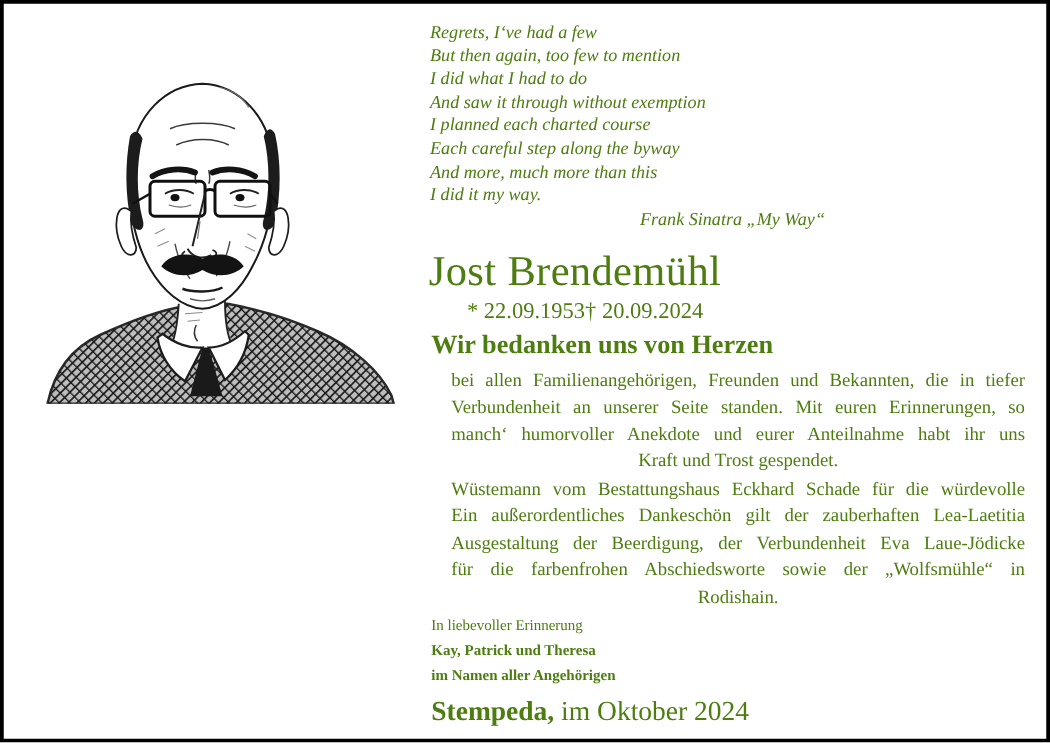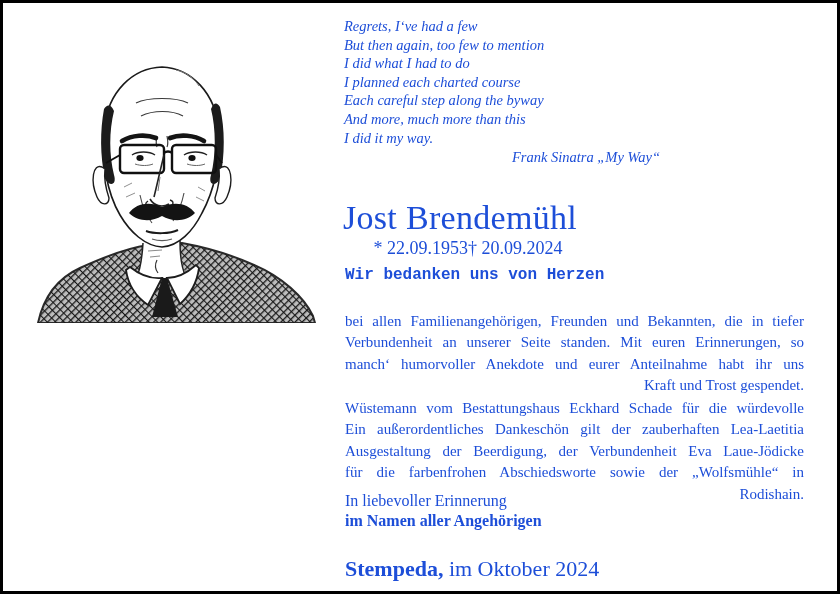--- a/index.html
+++ b/index.html
@@ -1,38 +1,38 @@
 <!DOCTYPE html>
 <html><head>
 <meta charset="utf-8">
 <style>
   html,body { margin:0; padding:0; background:#ffffff; }
   .page {
     position:relative; width:840px; height:594px; box-sizing:border-box;
     background:#ffffff; border:3px solid #000;
-    font-family:"Liberation Serif","DejaVu Serif",serif; color:#1d4ed8;
+    font-family:"Liberation Serif","DejaVu Serif",serif; color:#4d7c0f;
     overflow:hidden;
     padding-left:12px;
   }
   .portrait { position:absolute; left:33px; top:54px; width:288px; height:266px; }
   .poem { position:absolute; left:341px; top:14px; width:318px;
           font-style:italic; font-size:14.5px; line-height:18.6px; }
   .poem-attr { text-align:right; padding-right:2px; margin-top:1px; }
   .name { position:absolute; left:340px; top:197px; font-size:34px; font-weight:normal;
           line-height:36px; letter-spacing:0.3px; white-space:nowrap; }
   .dates { position:absolute; left:343px; top:235px; font-size:18px; line-height:20px; }
   .dates .birth { display:inline-block; width:122px;text-align:right; }
-  .thanks-heading { position:absolute; left:342px; top:262px; font-size:16px;
-                    font-weight:bold; line-height:20px;font-family:Liberation Mono, monospace; }
-  .para { position:absolute; left:342px; width:459px; font-size:15px; line-height:21.4px;margin-top:16px; }
+  .thanks-heading { position:absolute; left:342px; top:262px; font-size:21px;
+                    font-weight:bold; line-height:20px; }
+  .para { position:absolute; left:358px; width:459px; font-size:15px; line-height:21.4px; }
   .para1 { top:292px; }
   .para2 { top:379px; }
   .jl { text-align:justify; text-align-last:justify; }
-  .jl-end { text-align:right; }
-  .closing { position:absolute; left:342px; top:488px; font-size:16px; line-height:19.8px; }
+  .jl-end { text-align:center; }
+  .closing { position:absolute; left:342px; top:488px; font-size:12px; line-height:19.8px; }
   .closing .bold { font-weight:bold; }
   .footer { position:absolute; left:342px; top:556px; font-size:22px; line-height:20px; }
   .footer .place { font-weight:bold; }
 </style>
 </head>
 <body>
 
 <div class="page">
 
   <svg class="portrait" viewBox="0 0 288 266" role="img">
@@ -115,20 +115,21 @@
     <g fill="none">
       <path d="M 110 174 C 118 177 134 177 142 173" stroke="#1a1a1a" stroke-width="2"></path>
       <path d="M 116 182 C 122 184 130 184 136 182" stroke="#5a5a5a" stroke-width="1.1"></path>
     </g>
   </svg>
 
   <div class="poem">
     <div>Regrets, I‘ve had a few</div>
     <div>But then again, too few to mention</div>
     <div>I did what I had to do</div>
+    <div>And saw it through without exemption</div>
     <div>I planned each charted course</div>
     <div>Each careful step along the byway</div>
     <div>And more, much more than this</div>
     <div>I did it my way.</div>
     <div class="poem-attr">Frank Sinatra „My Way“</div>
   </div>
 
   <div class="name">Jost Brendemühl</div>
   <div class="dates">
     <span class="birth">* 22.09.1953</span><span>† 20.09.2024</span>
@@ -146,20 +147,21 @@
   <div class="para para2">
     <div class="jl">Wüstemann vom Bestattungshaus Eckhard Schade für die würdevolle</div>
     <div class="jl">Ein außerordentliches Dankeschön gilt der zauberhaften Lea-Laetitia</div>
     <div class="jl">Ausgestaltung der Beerdigung, der Verbundenheit Eva Laue-Jödicke</div>
     <div class="jl">für die farbenfrohen Abschiedsworte sowie der „Wolfsmühle“ in</div>
     <div class="jl-end">Rodishain.</div>
   </div>
 
   <div class="closing">
     <div>In liebevoller Erinnerung</div>
+    <div class="bold">Kay, Patrick und Theresa</div>
     <div class="bold">im Namen aller Angehörigen</div>
   </div>
 
   <div class="footer">
     <span class="place">Stempeda,</span><span> im Oktober 2024</span>
   </div>
 
 </div>
 
 </body></html>

